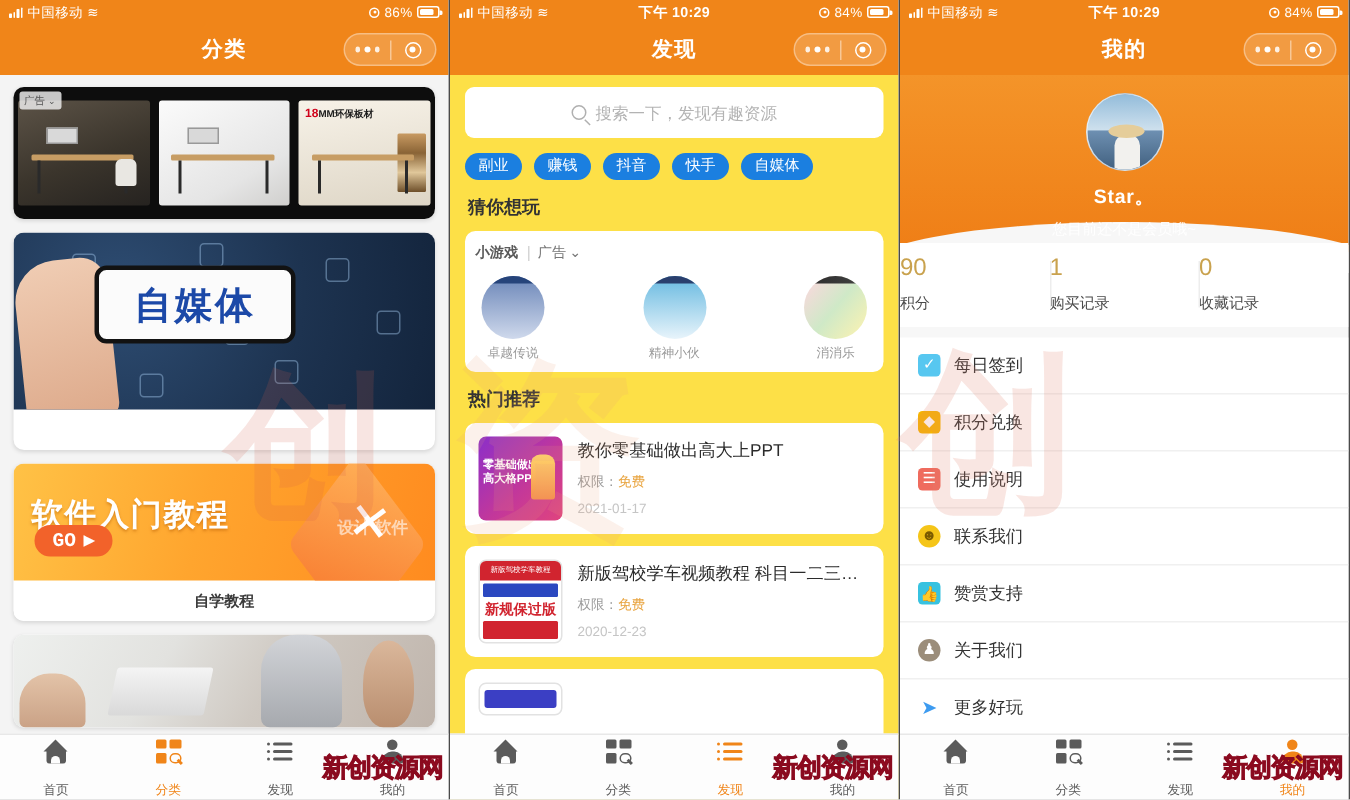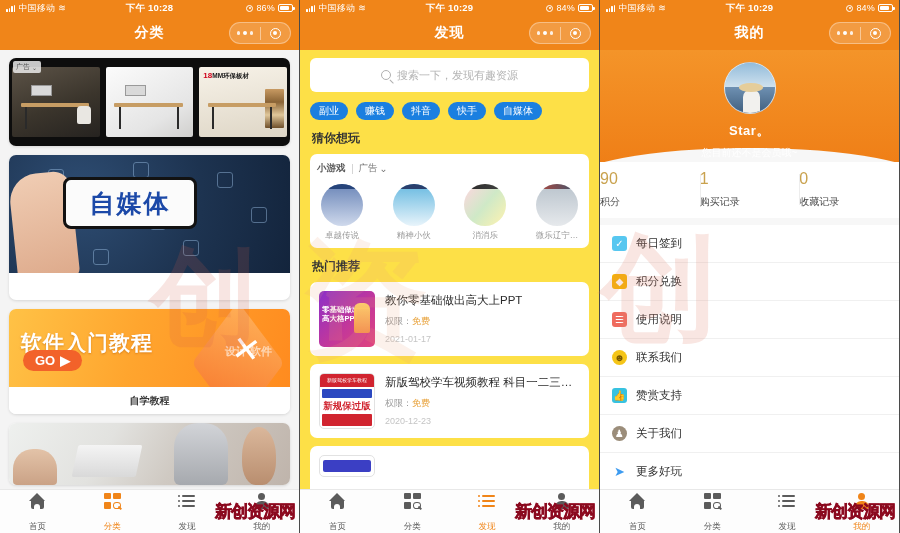--- a/index.html
+++ b/index.html
@@ -140,21 +140,21 @@
   .phone span { font-size: 25px; font-weight: bold; color: #1c49a8; letter-spacing: 2px; }
 
   .sw-img { height: 100%; background: linear-gradient(105deg,#ffc246 0%,#ffa52e 45%,#ff8b1f 100%); position: relative; }
   .sw-title {
     position: absolute; left: 12px; top: 20px; font-size: 21px; font-weight: bold;
     color: #fff; letter-spacing: 1px; text-shadow: 0 1px 2px rgba(180,90,0,.5); text-align: right;
   }
   .sw-go {
     position: absolute; left: 14px; bottom: 16px; background: #f2622a; color: #fff;
     font-size: 13px; font-weight: bold; padding: 3px 12px; border-radius: 11px;
-    display: flex; align-items: center; gap: 5px; font-family: Liberation Sans, sans-serif;
+    display: flex; align-items: center; gap: 5px; font-family: Liberation Mono, monospace;
   }
   .sw-box {
     position: absolute; right: 14px; top: 16px; width: 76px; height: 76px;
     background: linear-gradient(150deg,#ffb057,#f7762c); transform: rotate(45deg) skew(8deg,8deg);
     border-radius: 6px;
   }
   .sw-cross { position: absolute; right: 30px; top: 20px; color: #fff; font-size: 34px; font-weight: bold; transform: rotate(8deg); }
   .sw-boxtxt { position: absolute; right: 18px; bottom: 28px; color: #fff9; font-size: 11px; font-weight: bold; }
 
   .office-card { height: 62px; }
@@ -310,21 +310,20 @@
       <div class="sb-left">
         <span class="bars">
             <i></i>
             <i></i>
             <i></i>
             <i></i>
           </span>
         <span class="carrier">中国移动</span>
         <span class="wifi">≋</span>
       </div>
-      <div class="sb-center">下午 10:28</div>
       <div class="sb-right">
         <span class="loc"></span>
         <span>86%</span>
         <span class="batt">
             <i style="width:86%"></i>
           </span>
       </div>
     </div>
     <div class="navbar">
       <div class="nav-title">分类</div>
@@ -530,26 +529,20 @@
                 <span class="top" style="background:#2a3f6d"></span>
               </div>
             <div class="nm">精神小伙</div>
           </div>
           <div class="game">
             <div class="ava g3">
                 <span class="top" style="background:linear-gradient(90deg,#2a2a2a,#444)"></span>
               </div>
             <div class="nm">消消乐</div>
           </div>
-          <div class="game">
-            <div class="ava g5">
-                <span class="top" style="background:linear-gradient(90deg,#b5463a,#3a5570)"></span>
-              </div>
-            <div class="nm">微乐辽宁…</div>
-          </div>
         </div>
       </div>
 
       <div class="sec-title">热门推荐</div>
 
       <div class="list-item">
         <div class="thumb th-ppt">
           <span class="t1">零基础做出<br>高大格PPT</span>
           <span class="fig"></span>
         </div>

